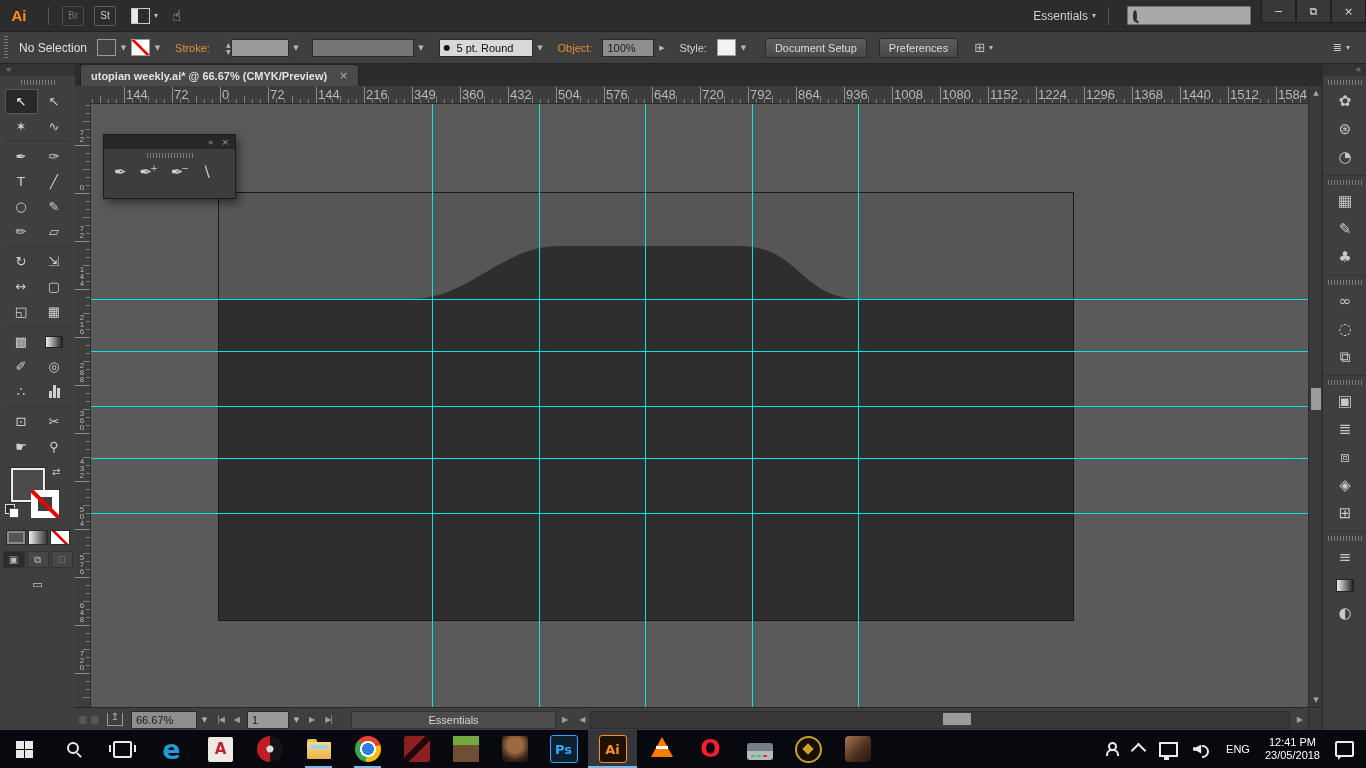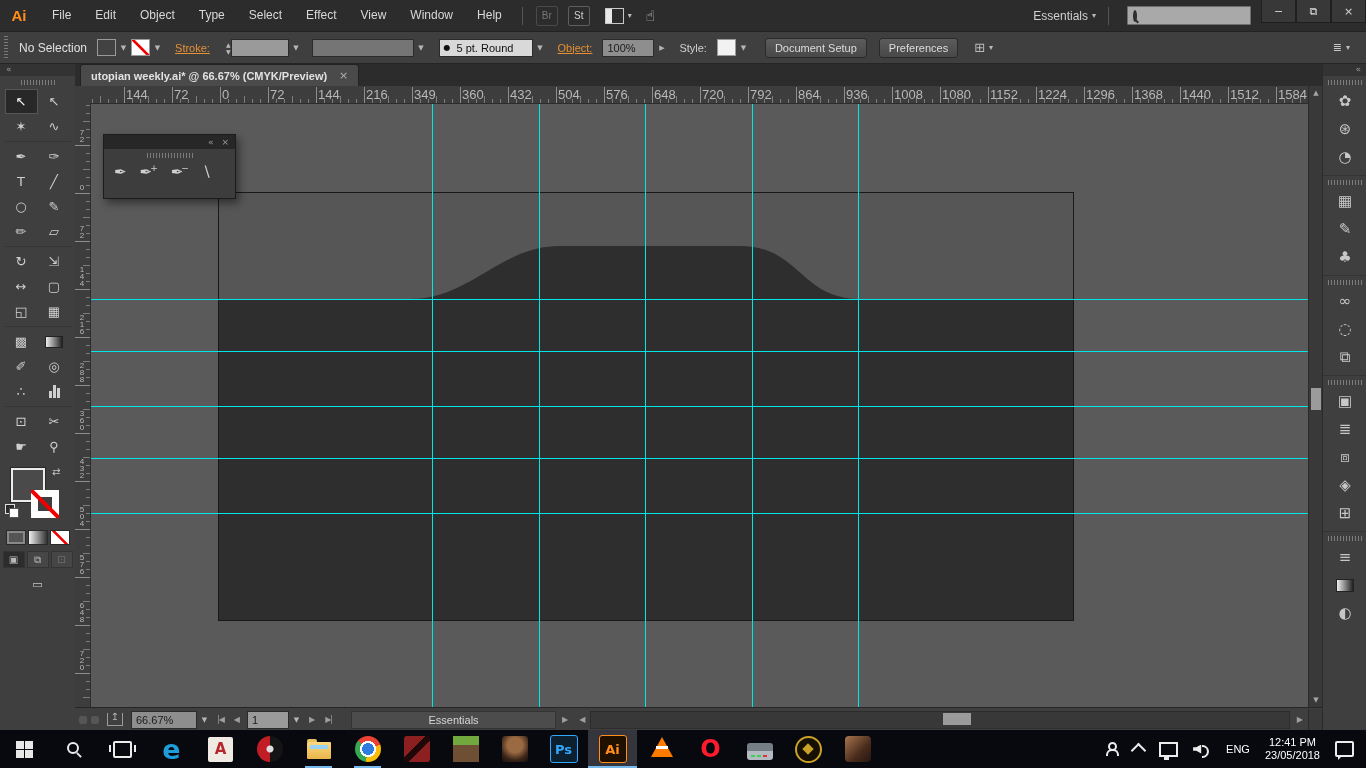--- a/index.html
+++ b/index.html
@@ -34,21 +34,21 @@
            color:#d9d9d9;font-size:11px;background:#383838;border:1px solid #1f1f1f;border-top:none}
   
   #controlbar{position:absolute;left:0;top:31px;width:1366px;height:31px;background:#3f3f3f;
               border-top:1px solid #222;border-bottom:1px solid #252525;display:flex;
               align-items:center;color:#cfcfcf;font-size:11px;z-index:29}
   .grip-v{width:7px;height:24px;margin-left:2px;
           background:repeating-linear-gradient(#7a7a7a 0 1px,transparent 1px 3px);
           background-size:4px 100%;background-repeat:no-repeat;background-position:center}
   .cb-label{margin:0 10px;white-space:nowrap}
   .cb-label.strong{font-size:12px;color:#e0e0e0}
-  .orange{color:#e49035;text-decoration:underline}
+  .orange{color:#e49035;}
   .swatch{width:17px;height:15px;border:1px solid #9a9a9a}
   .swatch.fill{background:#424242}
   .swatch.none{background:linear-gradient(45deg,#fff 43%,#e00 45%,#e00 55%,#fff 57%)}
   .swatch.white{background:#f2f2f2}
   .dd{width:11px;text-align:center;font-size:7px;color:#b5b5b5;margin:0 2px}
   .stepper{display:flex;flex-direction:column;font-size:6px;color:#bbb;line-height:7px;
            margin-left:6px;text-align:center}
   .field{height:16px;background:#8e8e8e;border:1px solid #2b2b2b;color:#1b1b1b;
          display:flex;align-items:center;padding:0 4px;font-size:11px}
   .field.empty{background:#9a9a9a}
@@ -247,31 +247,20 @@
   .tray-bubble::after{content:"";position:absolute;left:1px;bottom:-5px;width:0;height:0;
       border-top:5px solid #ececec;border-right:5px solid transparent}
 </style>
 </head>
 <body>
 
 <div id="screen">
 
   <div id="menubar">
     <div id="ai-logo">Ai</div>
-    <div id="menu-items" style="display:flex">
-        <div class="menu-item">File</div>
-        <div class="menu-item">Edit</div>
-        <div class="menu-item">Object</div>
-        <div class="menu-item">Type</div>
-        <div class="menu-item">Select</div>
-        <div class="menu-item">Effect</div>
-        <div class="menu-item">View</div>
-        <div class="menu-item">Window</div>
-        <div class="menu-item">Help</div>
-      </div>
     <div class="mb-divider"></div>
     <div class="mini-tile dim">Br</div>
     <div class="mini-tile">St</div>
     <span class="ws-icon"></span>
     <span class="caret g">▾</span>
     <span class="touch-glyph g">☝</span>
     <div id="workspace">
       <span class="ws-label">Essentials</span>
       <span class="caret g">▾</span>
       <div class="mb-divider"></div>

